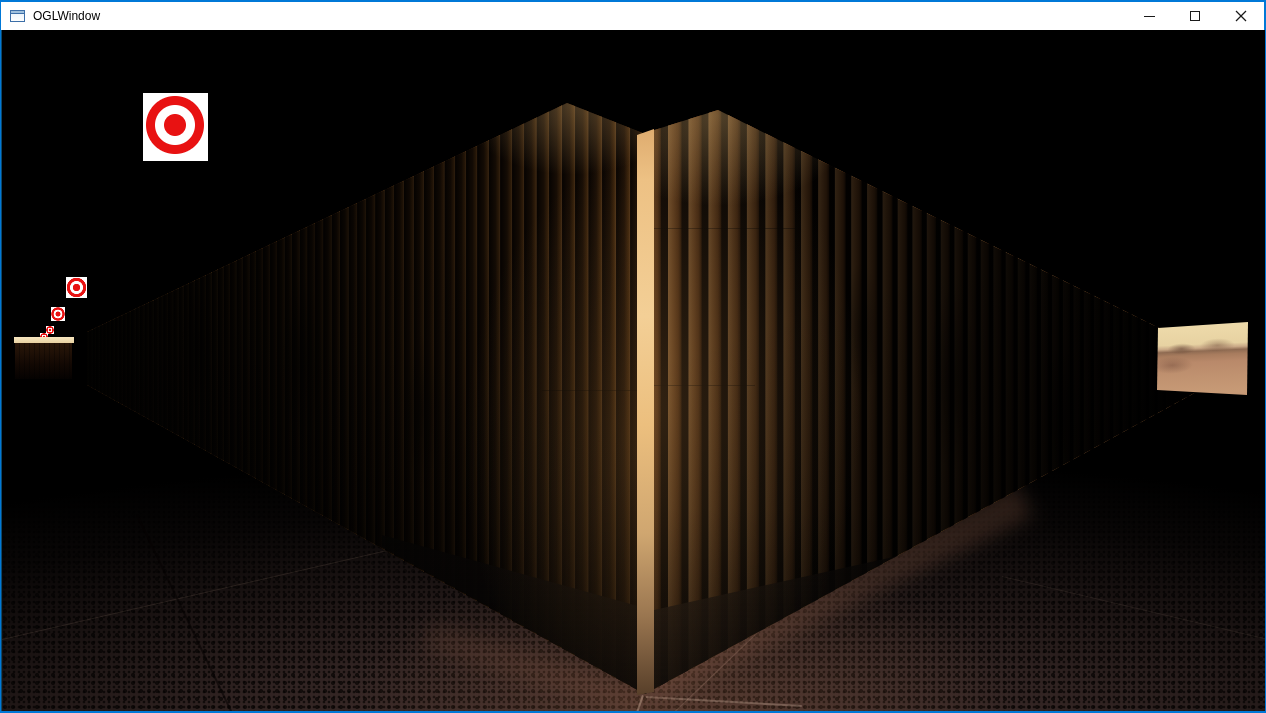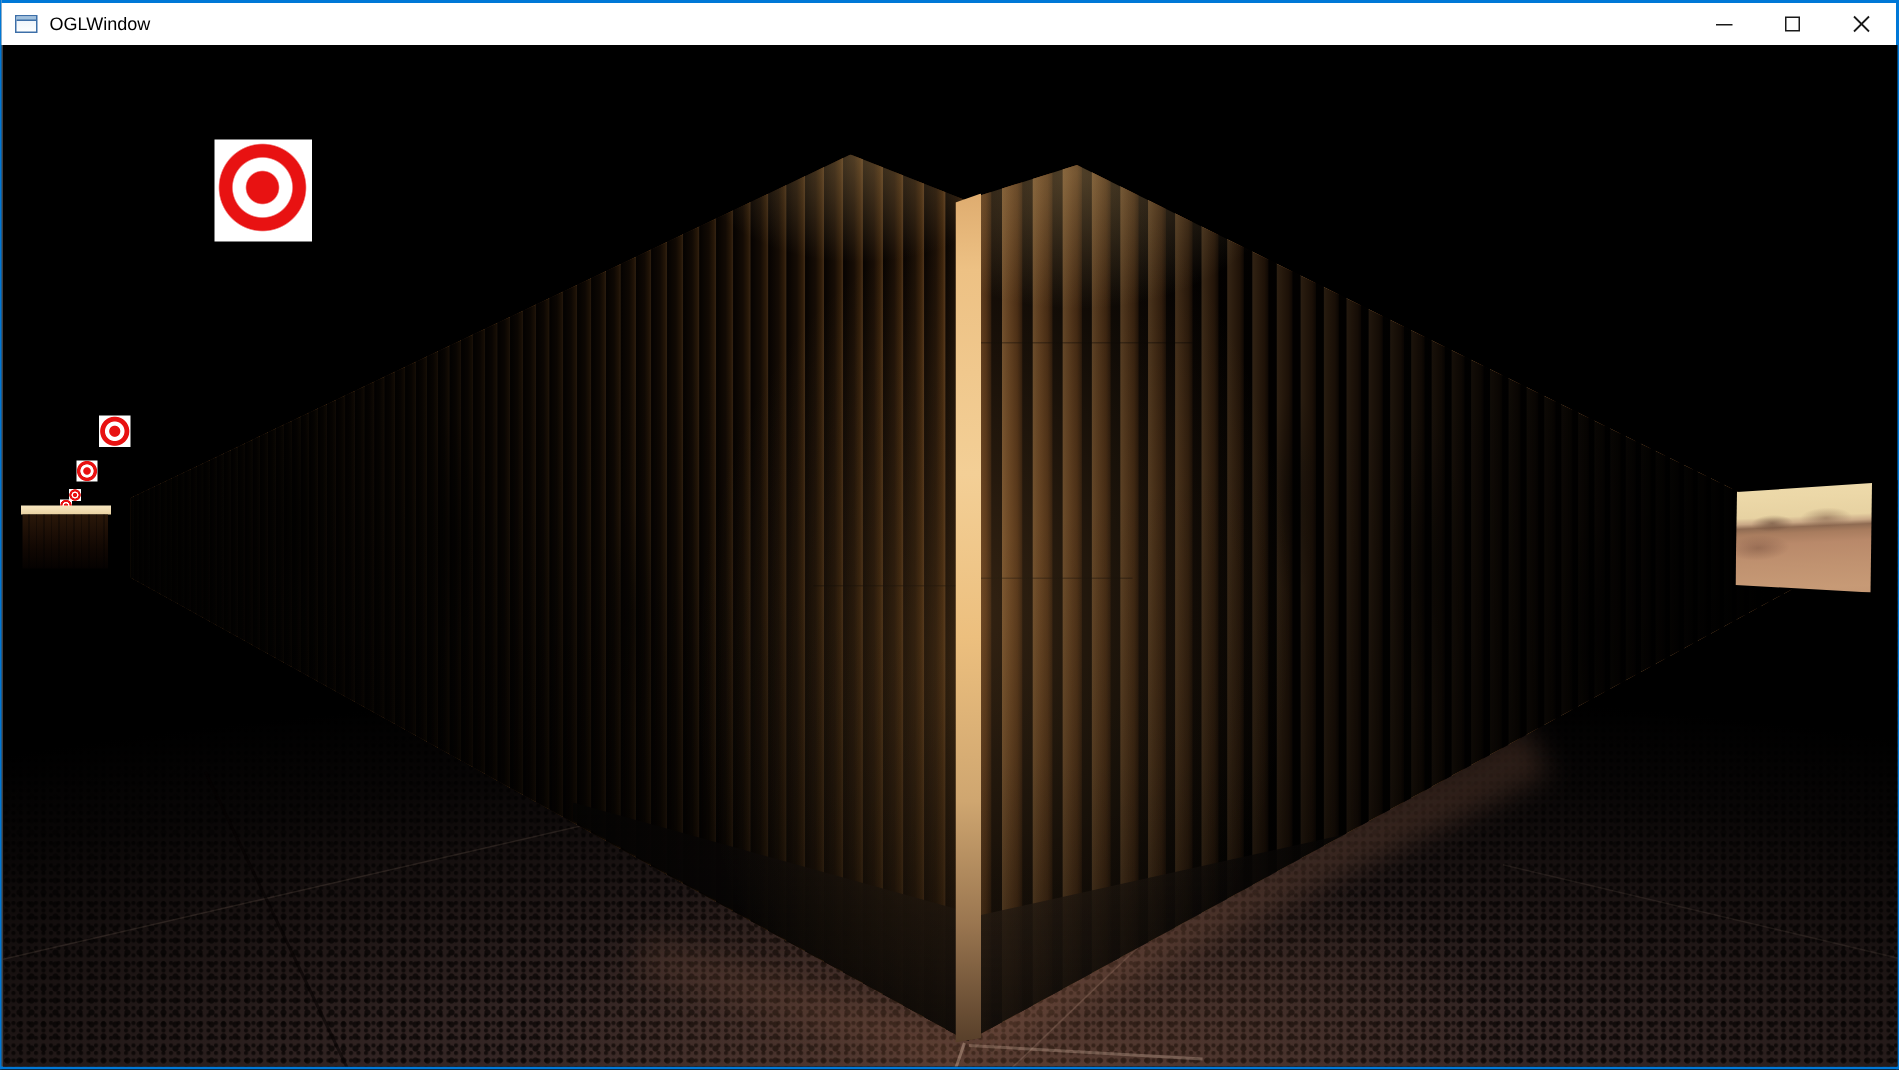--- a/index.html
+++ b/index.html
@@ -1,17 +1,17 @@
 <!DOCTYPE html>
 <html><head>
 <meta charset="utf-8">
 <style>
   html,body{margin:0;padding:0;background:#000;}
   body{width:1266px;height:713px;overflow:hidden;font-family:"Liberation Sans",sans-serif;position:relative;}
-  .window{position:absolute;inset:0;border-left:1px solid #0078d7;border-right:2px solid #0078d7;border-bottom:2px solid #0078d7;box-sizing:border-box;background:#404040;}
+  .window{position:absolute;inset:0;border-left:1px solid #0078d7;border-right:2px solid #0078d7;border-bottom:2px solid #0078d7;box-sizing:border-box;background:#0c4a6e;}
 
   
   .titlebar{position:absolute;top:0;left:0;right:0;height:30px;background:#fff;border-top:2px solid #0078d7;box-sizing:border-box;display:flex;align-items:center;}
   .app-icon{margin-left:9px;width:15px;height:12px;border:1px solid #3d6fa8;background:linear-gradient(#eaf2fa,#fdfefe);box-sizing:border-box;position:relative;flex:0 0 auto;}
   .app-icon::before{content:"";position:absolute;left:0;right:0;top:0;height:2px;background:#9fc0dd;border-bottom:1px solid #3d6fa8;}
   .title-text{margin-left:8px;font-size:12px;color:#000;line-height:28px;white-space:nowrap;}
   .winbtns{margin-left:auto;display:flex;height:100%;}
   .winbtn{width:46px;height:100%;display:flex;align-items:center;justify-content:center;background:#fff;}
   .glyph-min{width:11px;height:1px;background:#1a1a1a;}
   .glyph-max{width:10px;height:10px;border:1px solid #1a1a1a;box-sizing:border-box;background:transparent;}

